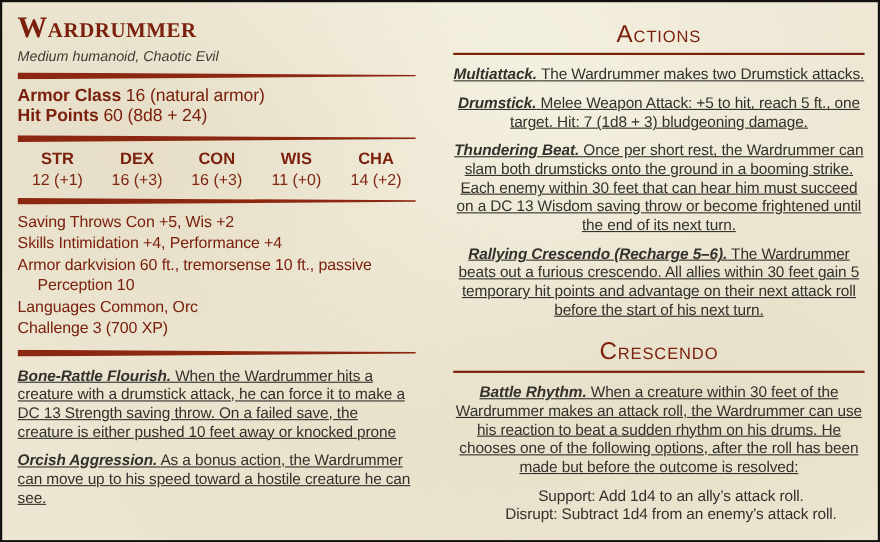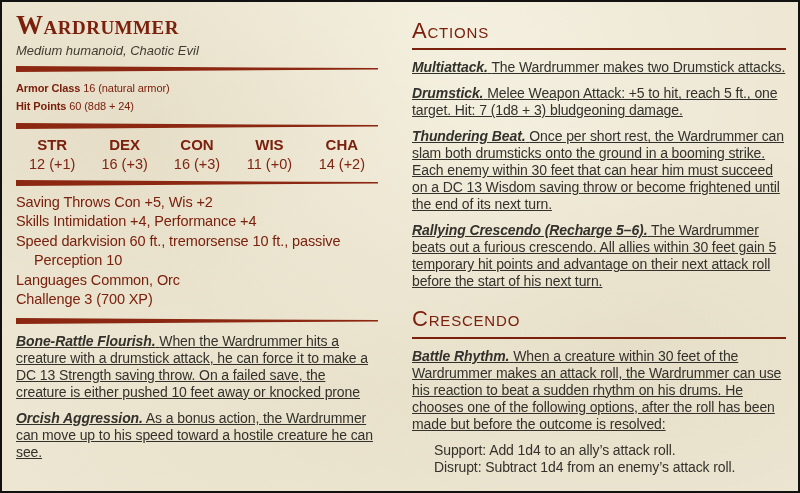--- a/index.html
+++ b/index.html
@@ -25,32 +25,32 @@
       rgba(122,72,12,0.38) 0 2px,
       rgba(255,203,96,0.28) 2px 5px,
       rgba(163,96,16,0.30) 5px 9px,
       rgba(240,168,52,0.18) 9px 14px);
   }
   .accent-bar.top { border-bottom:2px solid #463112; }
   .accent-bar.bottom { border-top:2px solid #463112; }
 
   .content { flex:1; display:flex; padding:0 12px 0 14px; gap:34px; min-height:0; }
   .col-left  { width:362px; flex:none; }
-  .col-right { flex:1; min-width:0; }
+  .col-right { flex:1; min-width:0;text-align:center; }
 
   .title {
     margin:9px 0 0; font-family:"Liberation Serif", serif;
     font-variant:small-caps; font-weight:700; font-size:27px; line-height:1.1;
     color:#7A200D; letter-spacing:0.5px;
   }
   .subtitle { font-style:italic; font-size:13px; color:#3F3C33; margin-top:2px; }
 
   .taper { display:block; width:100%; height:6px; margin:8px 0 7px; }
 
-  .stat-line { font-size:11px; line-height:18px; color:#7A200D; letter-spacing:-0.1px; }
+  .stat-line { font-size:16px; line-height:18px; color:#7A200D; letter-spacing:-0.1px; }
   .stat-line b { font-weight:700; }
 
   .abilities { display:flex; text-align:center; margin:3px 0 1px; }
   .ability { flex:1; }
   .ab-name  { font-weight:700; font-size:15px; color:#7A200D; }
   .ab-score { font-size:14.5px; color:#7F2512; margin-top:3px; }
 
   .detail-line {
     font-size:14.5px; line-height:19.5px; color:#7A200D;
     padding-left:18px; text-indent:-18px; letter-spacing:-0.1px;
@@ -114,21 +114,21 @@
           <div class="ab-score">14 (+2)</div>
         </div>
       </div>
 
       <svg class="taper" viewBox="0 0 400 6" preserveAspectRatio="none">
           <polygon points="0,0 400,2.1 400,3.4 0,6" fill="#8C2711"></polygon>
         </svg>
 
       <div class="detail-line"><b>Saving Throws</b> <span>Con +5, Wis +2</span></div>
       <div class="detail-line"><b>Skills</b> <span>Intimidation +4, Performance +4</span></div>
-      <div class="detail-line"><b>Speed</b> <span>darkvision 60 ft., tremorsense 10 ft., passive Perception 10</span></div>
+      <div class="detail-line"><b>Armor</b> <span>darkvision 60 ft., tremorsense 10 ft., passive Perception 10</span></div>
       <div class="detail-line"><b>Languages</b> <span>Common, Orc</span></div>
       <div class="detail-line"><b>Challenge</b> <span>3 (700 XP)</span></div>
 
       <svg class="taper" viewBox="0 0 400 6" preserveAspectRatio="none">
           <polygon points="0,0 400,2.1 400,3.4 0,6" fill="#8C2711"></polygon>
         </svg>
 
       <p class="trait"><span class="tname">Bone-Rattle Flourish.</span> <span>When the Wardrummer hits a creature with a drumstick attack, he can force it to make a DC 13 Strength saving throw. On a failed save, the creature is either pushed 10 feet away or knocked prone</span></p>
       <p class="trait"><span class="tname">Orcish Aggression.</span> <span>As a bonus action, the Wardrummer can move up to his speed toward a hostile creature he can see.</span></p>
     </div>

